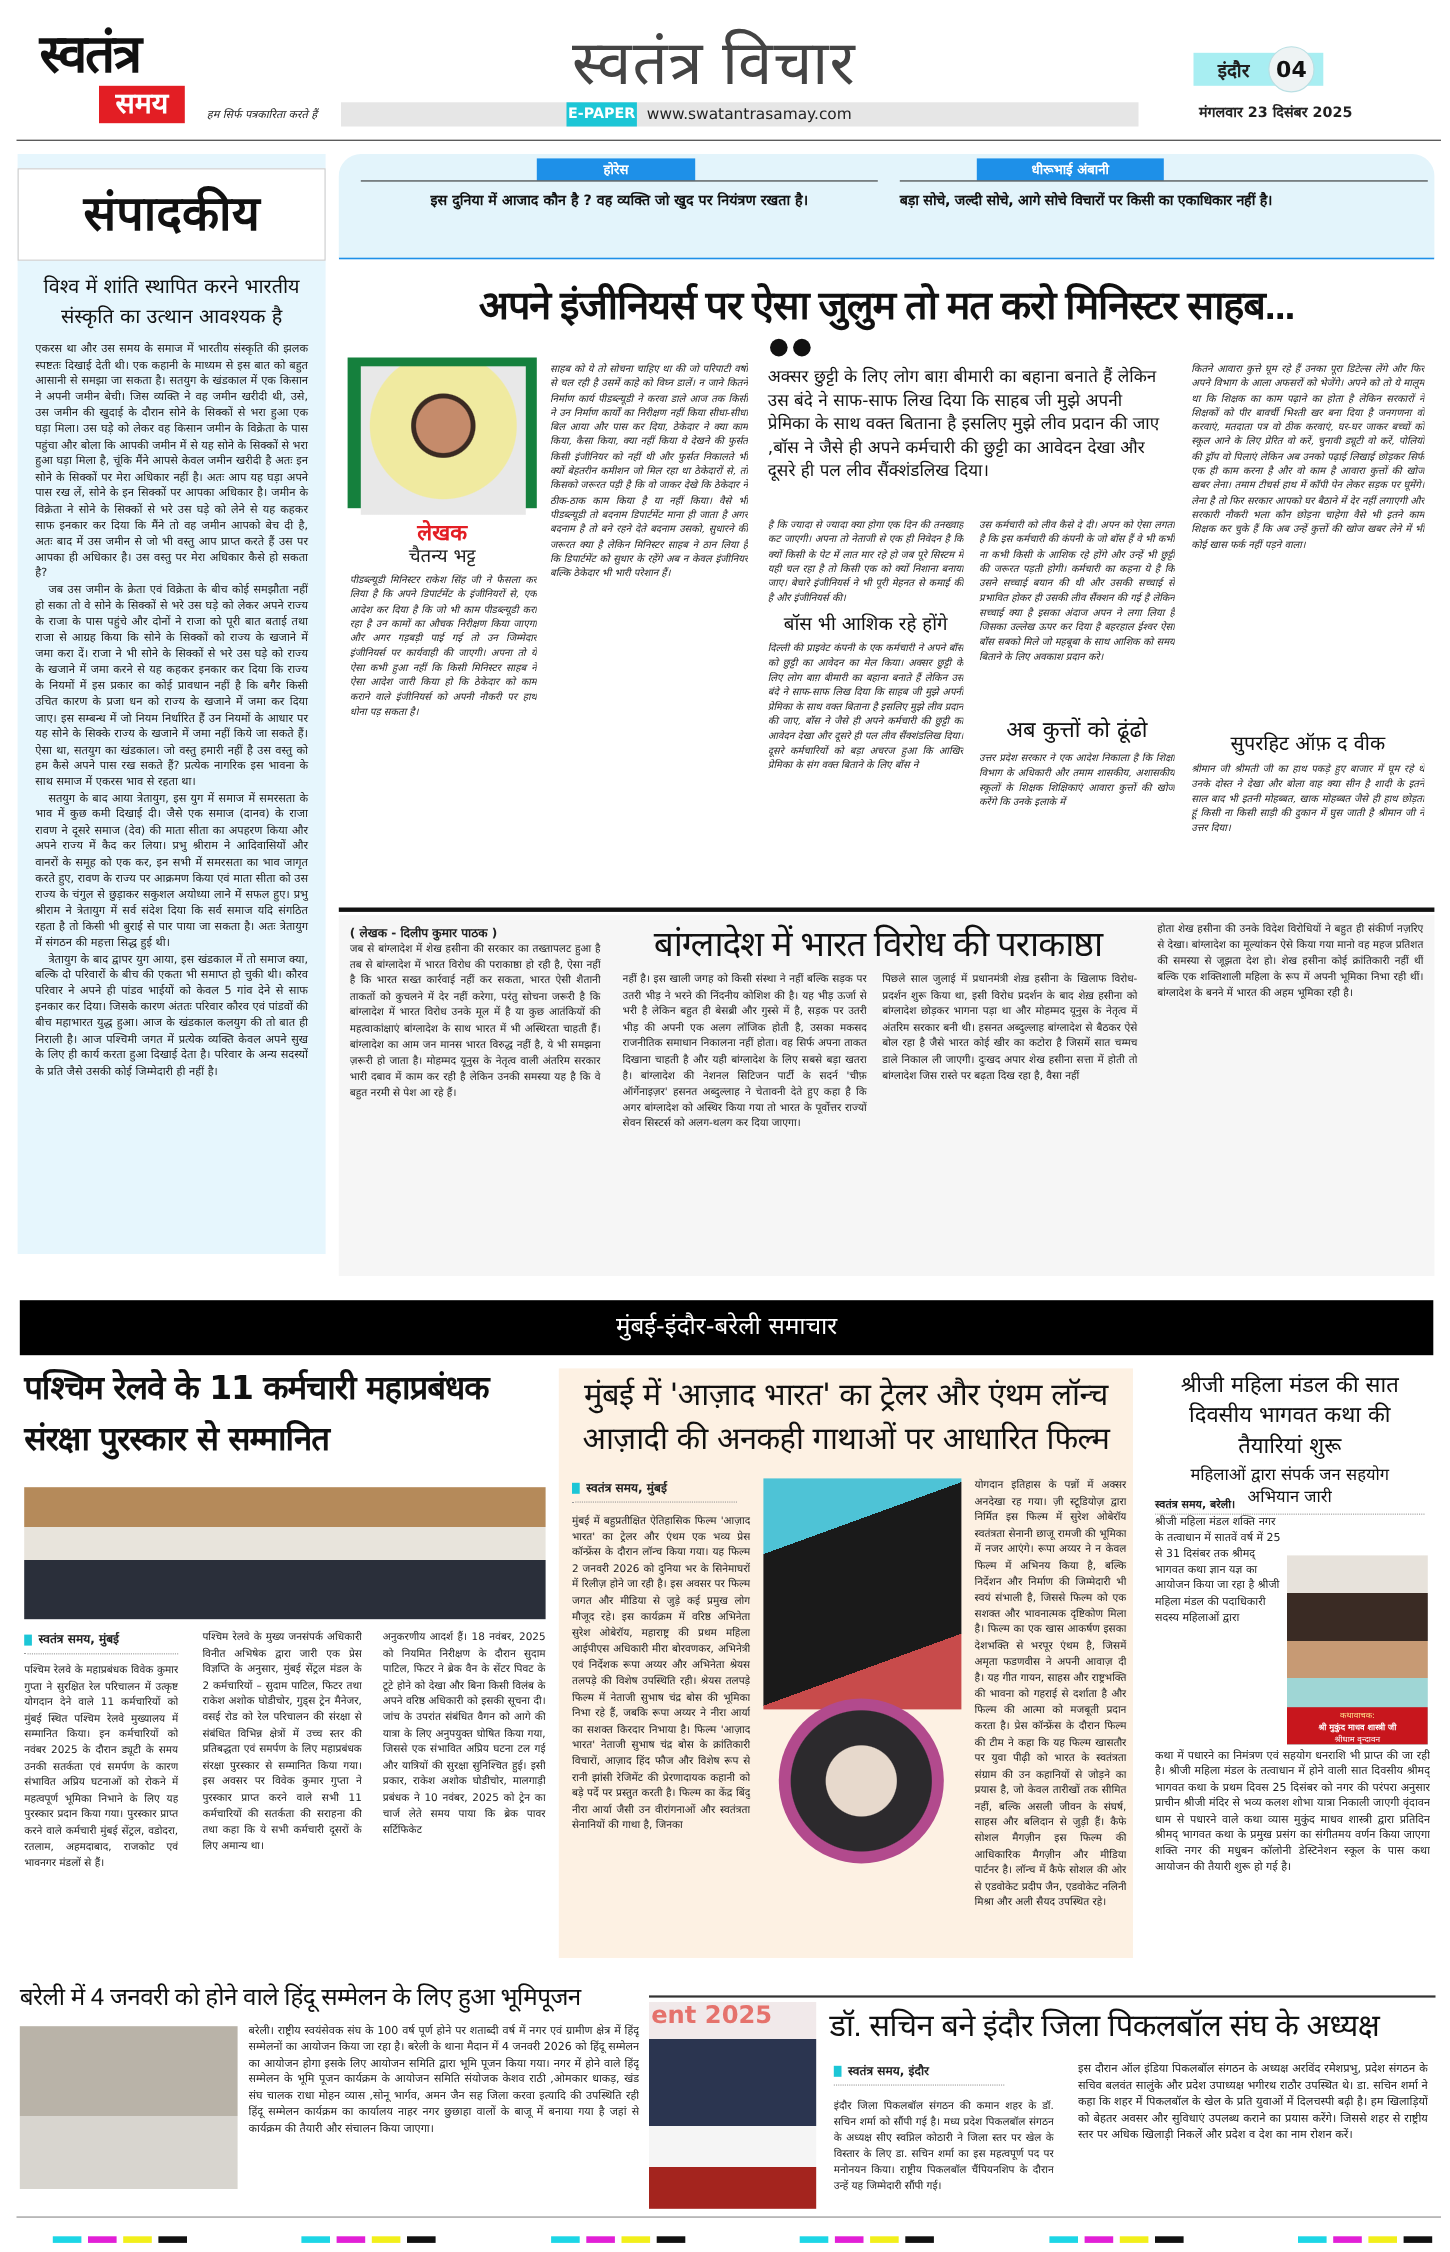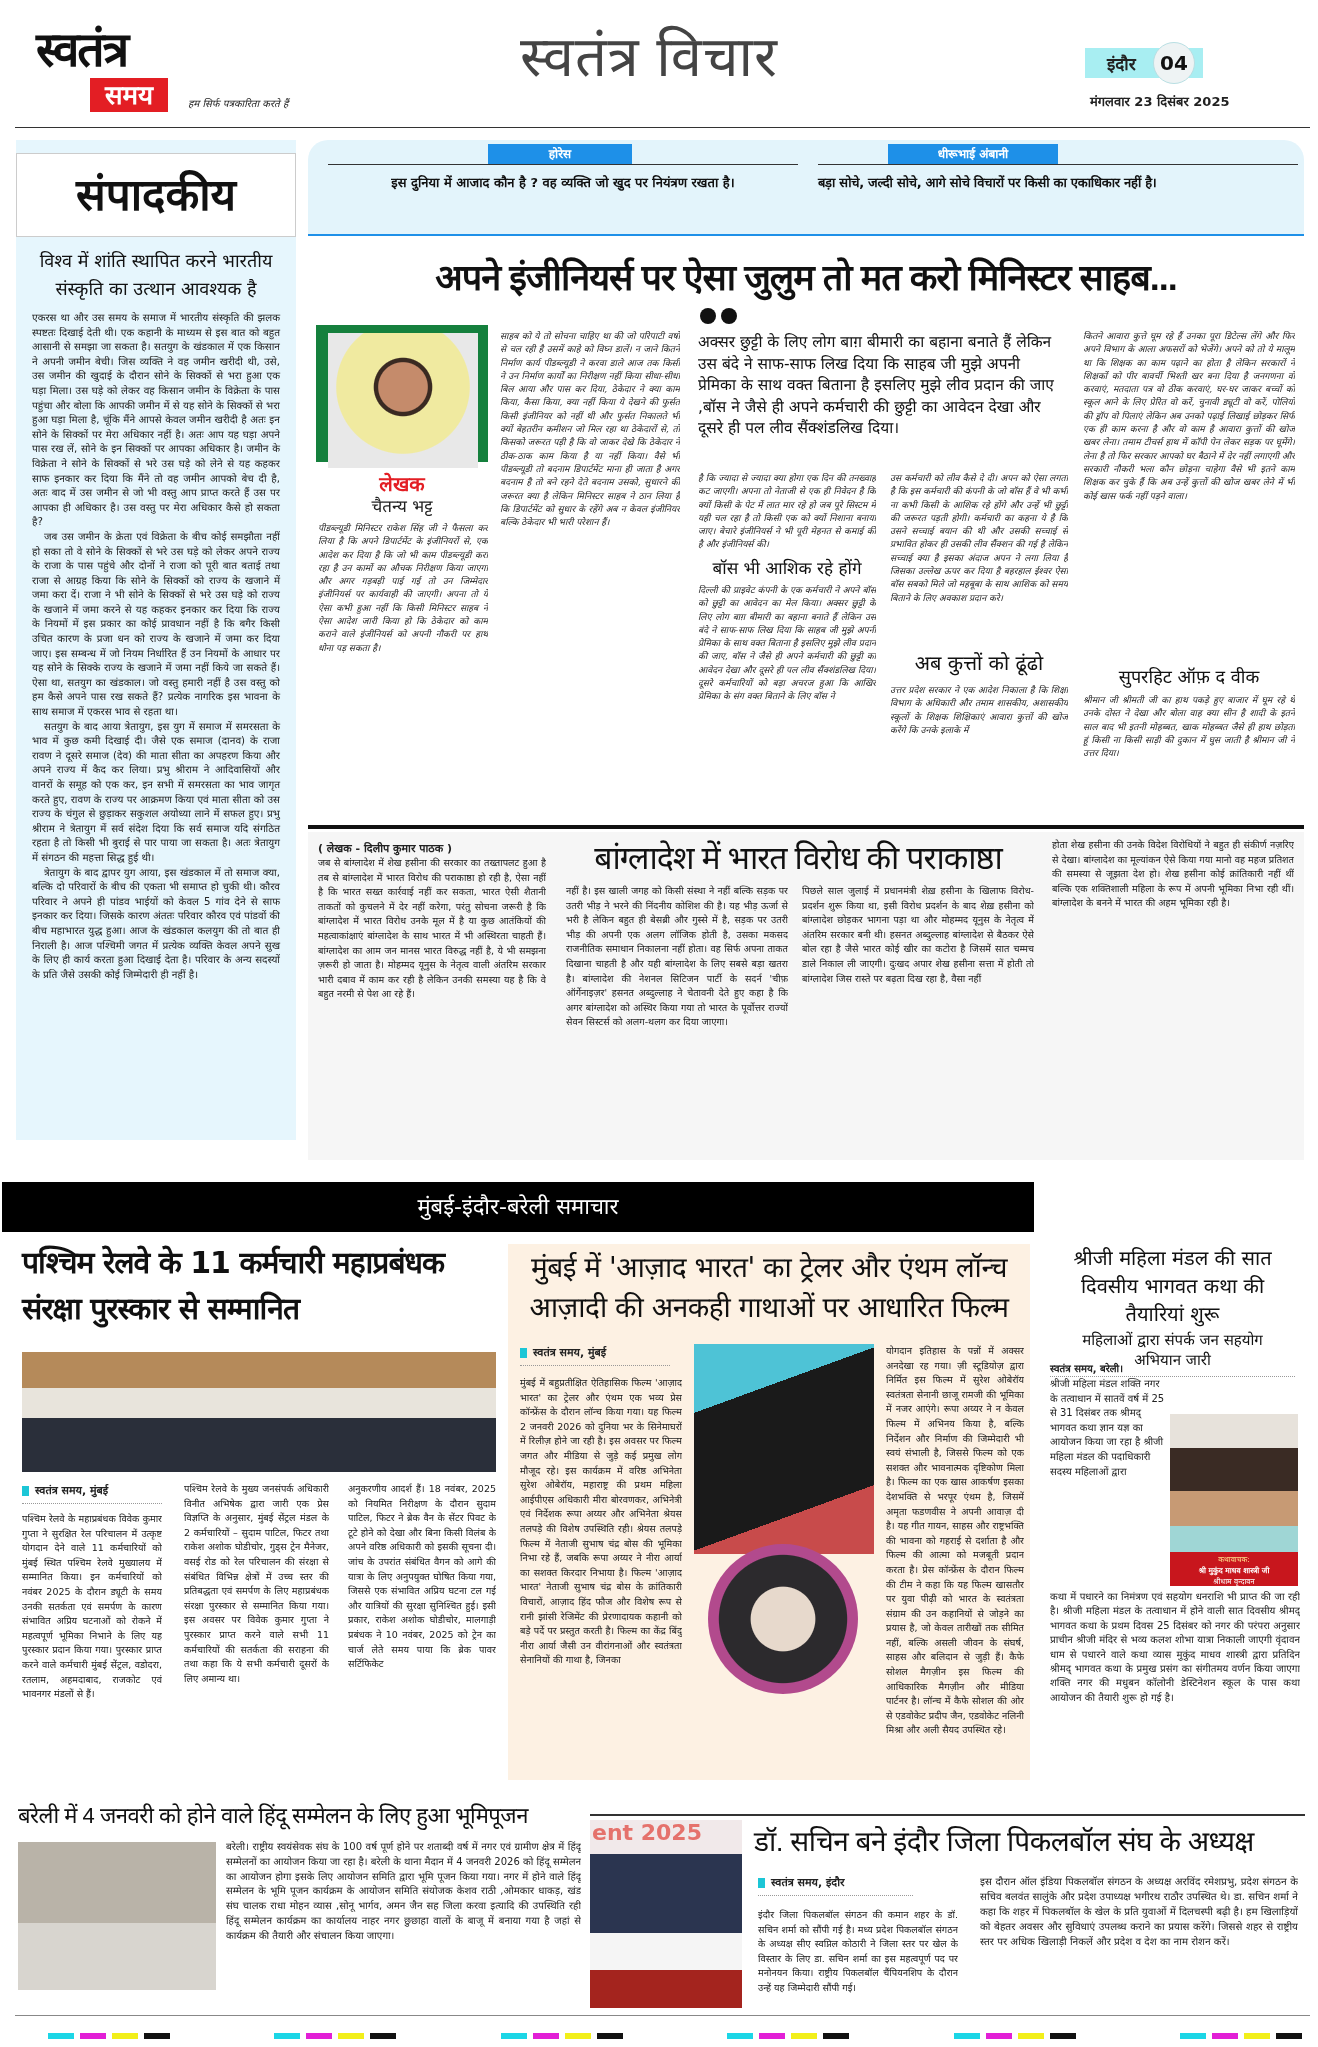--- a/index.html
+++ b/index.html
@@ -17,20 +17,24 @@
 </head>
 <body>
 
 <div class="abs" style="left:0;top:0;width:1318px;height:130px">
   <div class="abs" style="left:36px;top:22px;width:140px;height:95px">
     <div style="font-family:'Liberation Sans',sans-serif;font-weight:900;font-size:48px;line-height:56px;color:#111;letter-spacing:-2px">स्वतंत्र</div>
     <div style="background:#e31e24;color:#fff;font-weight:900;font-size:26px;line-height:34px;text-align:center;width:78px;margin-left:54px">समय</div>
   </div>
   <div class="abs" style="left:188px;top:96px;font-family:'DejaVu Serif',serif;font-style:italic;font-size:10px;color:#222">हम सिर्फ पत्रकारिता करते हैं</div>
   <div class="abs" style="left:520px;top:22px;font-family:'Liberation Sans',sans-serif;font-size:56px;line-height:70px;color:#444;letter-spacing:1px">स्वतंत्र विचार</div>
+  <div class="abs" style="left:310px;top:93px;width:725px;height:22px;background:#e6e6e6">
+    <span style="position:absolute;left:205px;top:0;width:64px;height:22px;background:#1cc6d6;color:#fff;font-weight:bold;font-size:13px;line-height:22px;text-align:center">E-PAPER</span>
+    <span style="position:absolute;left:278px;top:0;font-size:14px;line-height:22px;color:#222">www.swatantrasamay.com</span>
+  </div>
   <div class="abs" style="left:1085px;top:48px;width:118px;height:30px;background:#a8eef2">
     <span style="position:absolute;left:22px;top:4px;font-size:17px;font-weight:bold;color:#222">इंदौर</span>
     <span style="position:absolute;left:68px;top:-6px;width:42px;height:42px;border-radius:50%;background:#eef3f4;border:1px solid #b9dfe3;font-size:20px;font-weight:bold;line-height:40px;text-align:center;color:#111">04</span>
   </div>
   <div class="abs" style="left:1090px;top:92px;font-size:13px;font-weight:bold;color:#222;white-space:nowrap">मंगलवार 23 दिसंबर 2025</div>
   <div class="abs" style="left:15px;top:127px;width:1295px;height:1px;background:#333"></div>
 </div>
 
 <div class="abs" style="left:16px;top:140px;width:280px;height:1000px;background:#e6f6fd">
   <div style="margin:13px 0 0 0;height:84px;background:#fff;border:1px solid #ccc;font-weight:900;font-size:44px;line-height:82px;text-align:center;color:#111">संपादकीय</div>
@@ -93,21 +97,21 @@
 
 <div class="abs" style="left:308px;top:832px;width:996px;height:328px;background:#f6f6f6">
   <div class="abs" style="left:10px;top:8px;font-size:11px;font-weight:bold;color:#222">( लेखक - दिलीप कुमार पाठक )</div>
   <div class="abs txt" style="left:10px;top:24px;width:228px;height:298px">जब से बांग्लादेश में शेख हसीना की सरकार का तख्तापलट हुआ है तब से बांग्लादेश में भारत विरोध की पराकाष्ठा हो रही है, ऐसा नहीं है कि भारत सख्त कार्रवाई नहीं कर सकता, भारत ऐसी शैतानी ताकतों को कुचलने में देर नहीं करेगा, परंतु सोचना जरूरी है कि बांग्लादेश में भारत विरोध उनके मूल में है या कुछ आतंकियों की महत्वाकांक्षाएं बांग्लादेश के साथ भारत में भी अस्थिरता चाहती हैं। बांग्लादेश का आम जन मानस भारत विरुद्ध नहीं है, ये भी समझना ज़रूरी हो जाता है। मोहम्मद यूनुस के नेतृत्व वाली अंतरिम सरकार भारी दबाव में काम कर रही है लेकिन उनकी समस्या यह है कि वे बहुत नरमी से पेश आ रहे हैं।</div>
   <div class="abs hd-xl" style="left:250px;top:4px;width:480px;font-size:32px;line-height:44px;text-align:center;font-weight:normal">बांग्लादेश में भारत विरोध की पराकाष्ठा</div>
   <div class="abs txt" style="left:258px;top:52px;width:222px;height:270px">नहीं है। इस खाली जगह को किसी संस्था ने नहीं बल्कि सड़क पर उतरी भीड़ ने भरने की निंदनीय कोशिश की है। यह भीड़ ऊर्जा से भरी है लेकिन बहुत ही बेसब्री और गुस्से में है, सड़क पर उतरी भीड़ की अपनी एक अलग लॉजिक होती है, उसका मकसद राजनीतिक समाधान निकालना नहीं होता। वह सिर्फ अपना ताकत दिखाना चाहती है और यही बांग्लादेश के लिए सबसे बड़ा खतरा है। बांग्लादेश की नेशनल सिटिजन पार्टी के सदर्न 'चीफ़ ऑर्गेनाइज़र' हसनत अब्दुल्लाह ने चेतावनी देते हुए कहा है कि अगर बांग्लादेश को अस्थिर किया गया तो भारत के पूर्वोत्तर राज्यों सेवन सिस्टर्स को अलग-थलग कर दिया जाएगा।</div>
   <div class="abs txt" style="left:494px;top:52px;width:232px;height:270px">पिछले साल जुलाई में प्रधानमंत्री शेख़ हसीना के खिलाफ विरोध-प्रदर्शन शुरू किया था, इसी विरोध प्रदर्शन के बाद शेख़ हसीना को बांग्लादेश छोड़कर भागना पड़ा था और मोहम्मद यूनुस के नेतृत्व में अंतरिम सरकार बनी थी। हसनत अब्दुल्लाह बांग्लादेश से बैठकर ऐसे बोल रहा है जैसे भारत कोई खीर का कटोरा है जिसमें सात चम्मच डाले निकाल ली जाएगी। दुःखद अपार शेख हसीना सत्ता में होती तो बांग्लादेश जिस रास्ते पर बढ़ता दिख रहा है, वैसा नहीं</div>
   <div class="abs txt" style="left:744px;top:6px;width:242px;height:316px">होता शेख हसीना की उनके विदेश विरोधियों ने बहुत ही संकीर्ण नज़रिए से देखा। बांग्लादेश का मूल्यांकन ऐसे किया गया मानो वह महज प्रतिशत की समस्या से जूझता देश हो। शेख हसीना कोई क्रांतिकारी नहीं थीं बल्कि एक शक्तिशाली महिला के रूप में अपनी भूमिका निभा रही थीं। बांग्लादेश के बनने में भारत की अहम भूमिका रही है।</div>
 </div>
 
-<div class="abs" style="left:2px;top:1182px;width:1032px;height:50px;background:#000">
+<div class="abs" style="left:18px;top:1182px;width:1285px;height:50px;background:#000">
   <div style="color:#fff;font-size:22px;line-height:50px;text-align:center">मुंबई-इंदौर-बरेली समाचार</div>
 </div>
 
 <div class="abs" style="left:18px;top:1240px;width:482px;height:545px">
   <div style="font-size:30px;line-height:46px;font-weight:900;text-align:left;color:#111;letter-spacing:-1px;padding:0 4px">पश्चिम रेलवे के 11 कर्मचारी महाप्रबंधक संरक्षा पुरस्कार से सम्मानित</div>
   <div class="abs photo" style="left:4px;top:112px;width:474px;height:120px;background:linear-gradient(180deg,#b58a5a 0 30%,#e8e4dc 30% 55%,#2a2f3a 55% 100%)"></div>
   <div class="abs" style="left:4px;top:242px;width:140px">
     <div class="dateline">स्वतंत्र समय, मुंबई</div>
   </div>
   <div class="abs txt" style="left:4px;top:272px;width:140px;height:270px">पश्चिम रेलवे के महाप्रबंधक विवेक कुमार गुप्ता ने सुरक्षित रेल परिचालन में उत्कृष्ट योगदान देने वाले 11 कर्मचारियों को मुंबई स्थित पश्चिम रेलवे मुख्यालय में सम्मानित किया। इन कर्मचारियों को नवंबर 2025 के दौरान ड्यूटी के समय उनकी सतर्कता एवं समर्पण के कारण संभावित अप्रिय घटनाओं को रोकने में महत्वपूर्ण भूमिका निभाने के लिए यह पुरस्कार प्रदान किया गया। पुरस्कार प्राप्त करने वाले कर्मचारी मुंबई सेंट्रल, वडोदरा, रतलाम, अहमदाबाद, राजकोट एवं भावनगर मंडलों से हैं।</div>

